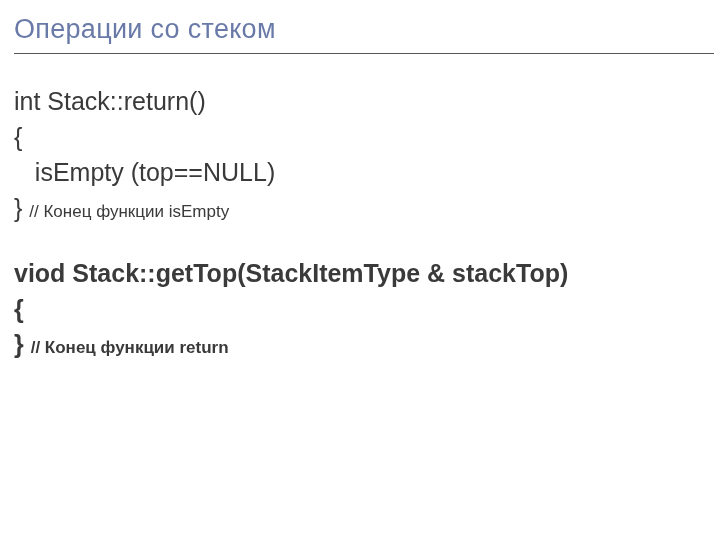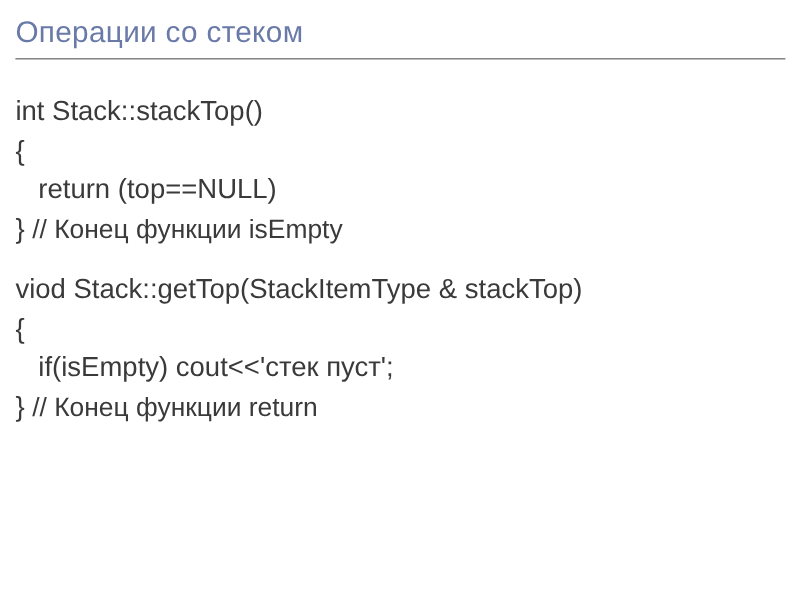--- a/index.html
+++ b/index.html
@@ -37,44 +37,44 @@
     font-size: 25px;
     line-height: 1.42;
     color: #3a3a3a;
     font-weight: 400;
   }
   .body p {
     margin: 0;
     white-space: pre;
   }
   .comment {
-    font-size: 24px;
+    font-size: 17px;
     text-align: right;
   }
   .block2 {
-    margin-top: 20px;
+    margin-top: 30px;
+    font-weight: bold;
   }
 </style>
 </head>
 <body>
 
 <div class="slide">
 
   <div class="title">Операции со стеком</div>
 
   <hr class="rule">
 
   <div class="body">
 
-    <p>int Stack::stackTop()</p>
+    <p>int Stack::return()</p>
     <p>{</p>
-    <p>   return (top==NULL)</p>
+    <p>   isEmpty (top==NULL)</p>
     <p><span>} </span><span class="comment">// Конец функции isEmpty</span></p>
 
     <div class="block2">
       <p>viod Stack::getTop(StackItemTypе &amp; stackTop)</p>
       <p>{</p>
-      <p>   if(isEmpty) cout&lt;&lt;'стек пуст';</p>
       <p><span>} </span><span class="comment">// Конец функции return</span></p>
     </div>
 
   </div>
 </div>
 
 </body></html>

